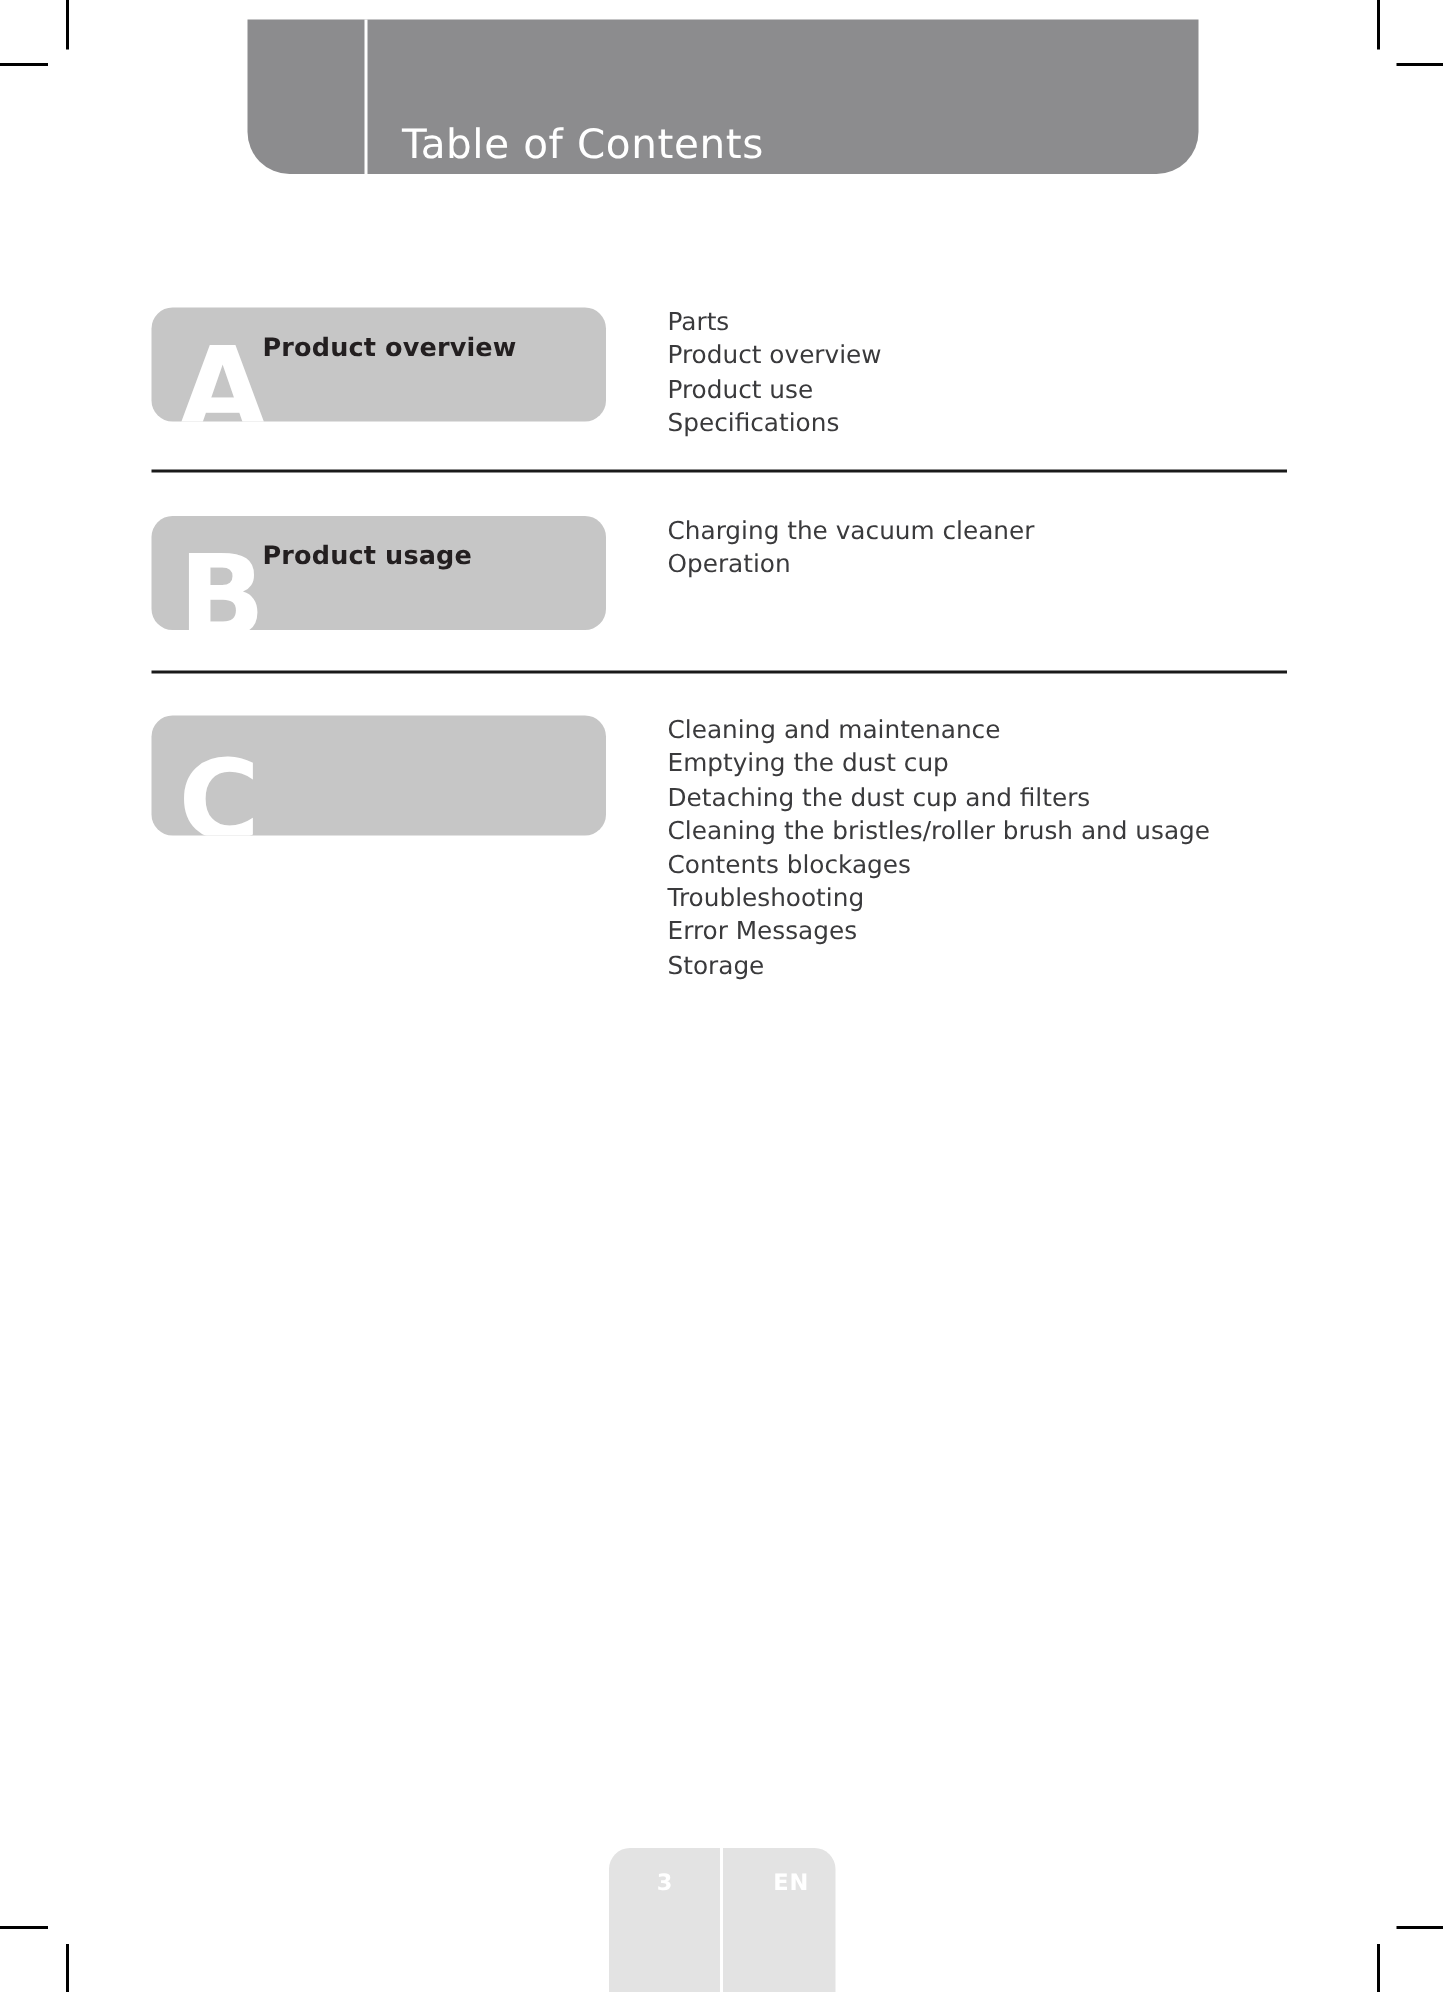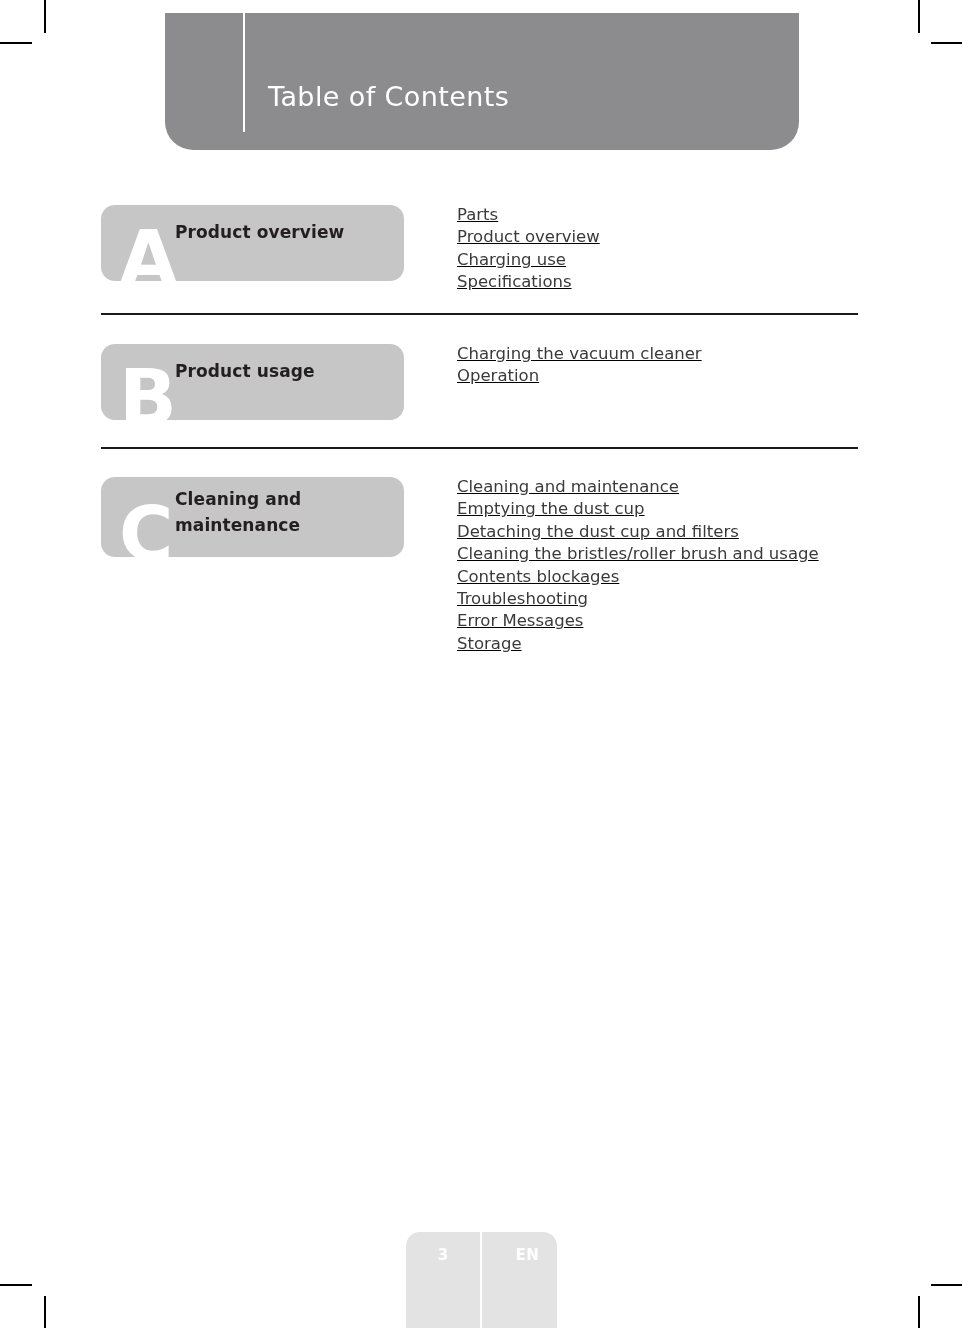--- a/index.html
+++ b/index.html
@@ -29,21 +29,21 @@
   .crop-bl-h { left: 0px;   top: 1284px;  width: 32px; height: 2px;  }
   .crop-br-v { left: 918px; top: 1296px;  width: 2px;  height: 32px; }
   .crop-br-h { left: 931px; top: 1284px;  width: 31px; height: 2px;  }
 
   
   .header-banner {
     position: absolute;
     left: 165px;
     top: 13px;
     width: 634px;
-    height: 137px;
+    height: 103px;
     background: #8c8c8e;
     border-radius: 0 0 28px 28px;
   }
   .header-divider {
     position: absolute;
     left: 78px;
     top: 0;
     width: 2px;
     height: 119px;
     background: #ffffff;
@@ -100,26 +100,25 @@
     font-size: 17px;
     font-weight: 700;
     line-height: 26px;
     letter-spacing: 0.1px;
   }
   .title-1line { top: 14px; }
   .title-2line { top: 9px; }
 
   .section-list {
     position: absolute;
-    left: 356px;
+    left: 344px;
     top: -1px;
     margin: 0;
     padding: 0;
     list-style: none;
-    text-decoration: underline;
   }
   .section-list li {
     color: #3a3a3c;
     font-size: 16.5px;
     line-height: 22.4px;
     white-space: nowrap;
   }
 
   .divider-rule {
     position: absolute;
@@ -190,21 +189,21 @@
 </div>
 
 <div class="section section-a">
   <div class="section-box box-h76">
     <div class="section-letter">A</div>
     <div class="section-title title-1line">Product overview</div>
   </div>
   <ul class="section-list">
     <li>Parts</li>
     <li>Product overview</li>
-    <li>Charging use</li>
+    <li>Product use</li>
     <li>Specifications</li>
   </ul>
 </div>
 
 <div class="divider-rule rule-1"></div>
 
 <div class="section section-b">
   <div class="section-box box-h76">
     <div class="section-letter">B</div>
     <div class="section-title title-1line">Product usage</div>
@@ -213,24 +212,20 @@
     <li>Charging the vacuum cleaner</li>
     <li>Operation</li>
   </ul>
 </div>
 
 <div class="divider-rule rule-2"></div>
 
 <div class="section section-c">
   <div class="section-box box-h80">
     <div class="section-letter letter-c">C</div>
-    <div class="section-title title-2line">
-      <div>Cleaning and</div>
-      <div>maintenance</div>
-    </div>
   </div>
   <ul class="section-list">
     <li>Cleaning and maintenance</li>
     <li>Emptying the dust cup</li>
     <li>Detaching the dust cup and filters</li>
     <li>Cleaning the bristles/roller brush and usage</li>
     <li>Contents blockages</li>
     <li>Troubleshooting</li>
     <li>Error Messages</li>
     <li>Storage</li>

